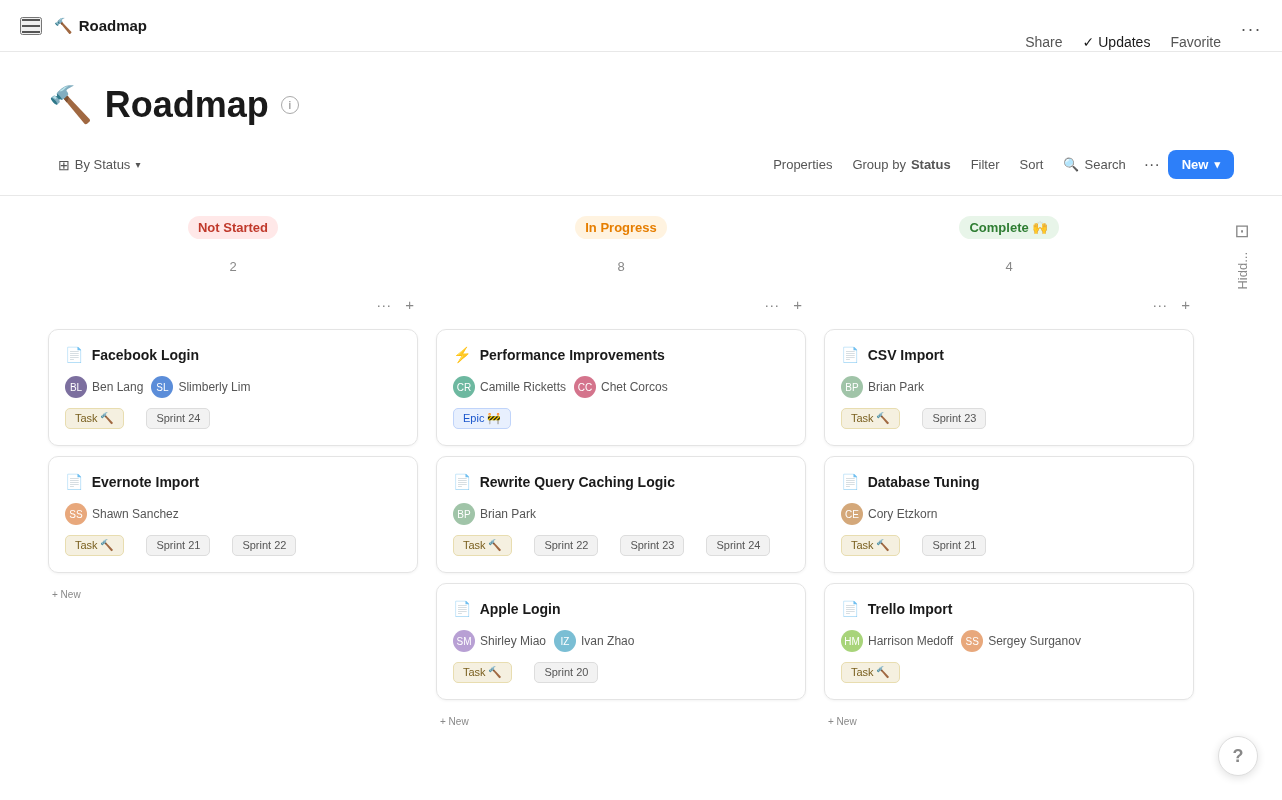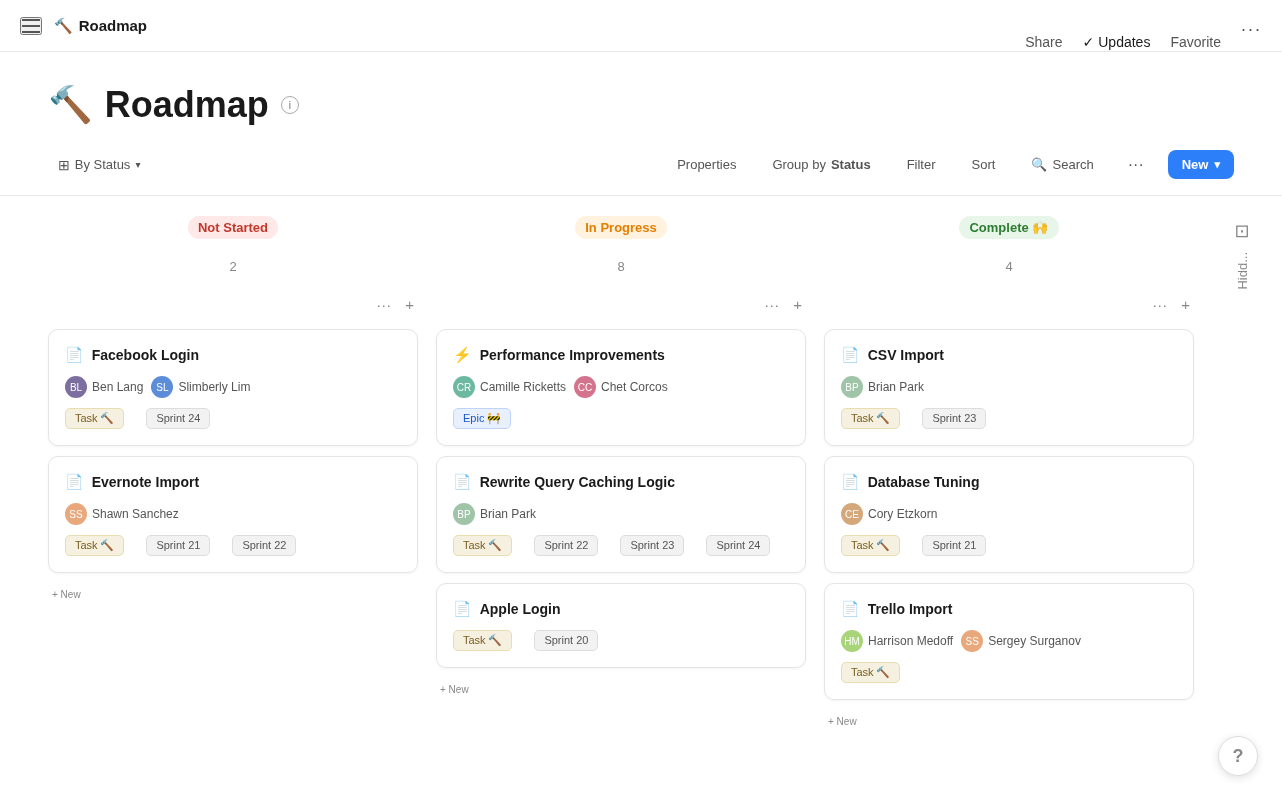--- a/index.html
+++ b/index.html
@@ -27,21 +27,21 @@
     
     .toolbar {
       display: flex; align-items: center; gap: 6px;
       padding: 0 48px 16px; border-bottom: 1px solid #e8e8e8;
     }
     .toolbar-btn {
       background: none; border: none; cursor: pointer; font-size: 13px; color: #555;
       padding: 5px 10px; border-radius: 6px; display: flex; align-items: center; gap: 5px;
     }
     .toolbar-spacer { flex: 1; }
-    .toolbar-right { display: flex; align-items: center; gap: 16px; }
+    .toolbar-right { display: flex; align-items: center; gap: 0; }
     .new-btn {
       background: #2d7ff9; color: #fff; border: none; border-radius: 8px;
       padding: 7px 14px; font-size: 13px; font-weight: 600; cursor: pointer;
       display: flex; align-items: center; gap: 6px;
     }
     .new-btn-caret { font-size: 11px; }
     .dots-btn { background: none; border: none; cursor: pointer; color: #555; font-size: 16px; padding: 5px 8px; }
 
     
     .board {
@@ -271,20 +271,30 @@
           <span class="tag tag-sprint">Sprint 22</span>
           <span class="tag tag-sprint">Sprint 23</span>
           <span class="tag tag-sprint">Sprint 24</span>
         </div>
     </div>
       <div class="card">
       <div class="card-title">
         <span class="card-icon">📄</span>
         <span>Apple Login</span>
       </div>
+      <div class="card-assignees">
+        <div class="assignee">
+          <span class="avatar avatar-7">SM</span>
+          <span>Shirley Miao</span>
+        </div>
+        <div class="assignee">
+          <span class="avatar avatar-8">IZ</span>
+          <span>Ivan Zhao</span>
+        </div>
+        </div>
       <div class="card-tags">
           <span class="tag">Task 🔨</span>
           <span class="tag tag-sprint">Sprint 20</span>
         </div>
     </div>
       <button class="add-new-btn">+ New</button>
     </div>
     <div class="column">
     <div class="column-header">
       <span class="status-badge status-complete">Complete 🙌</span>

